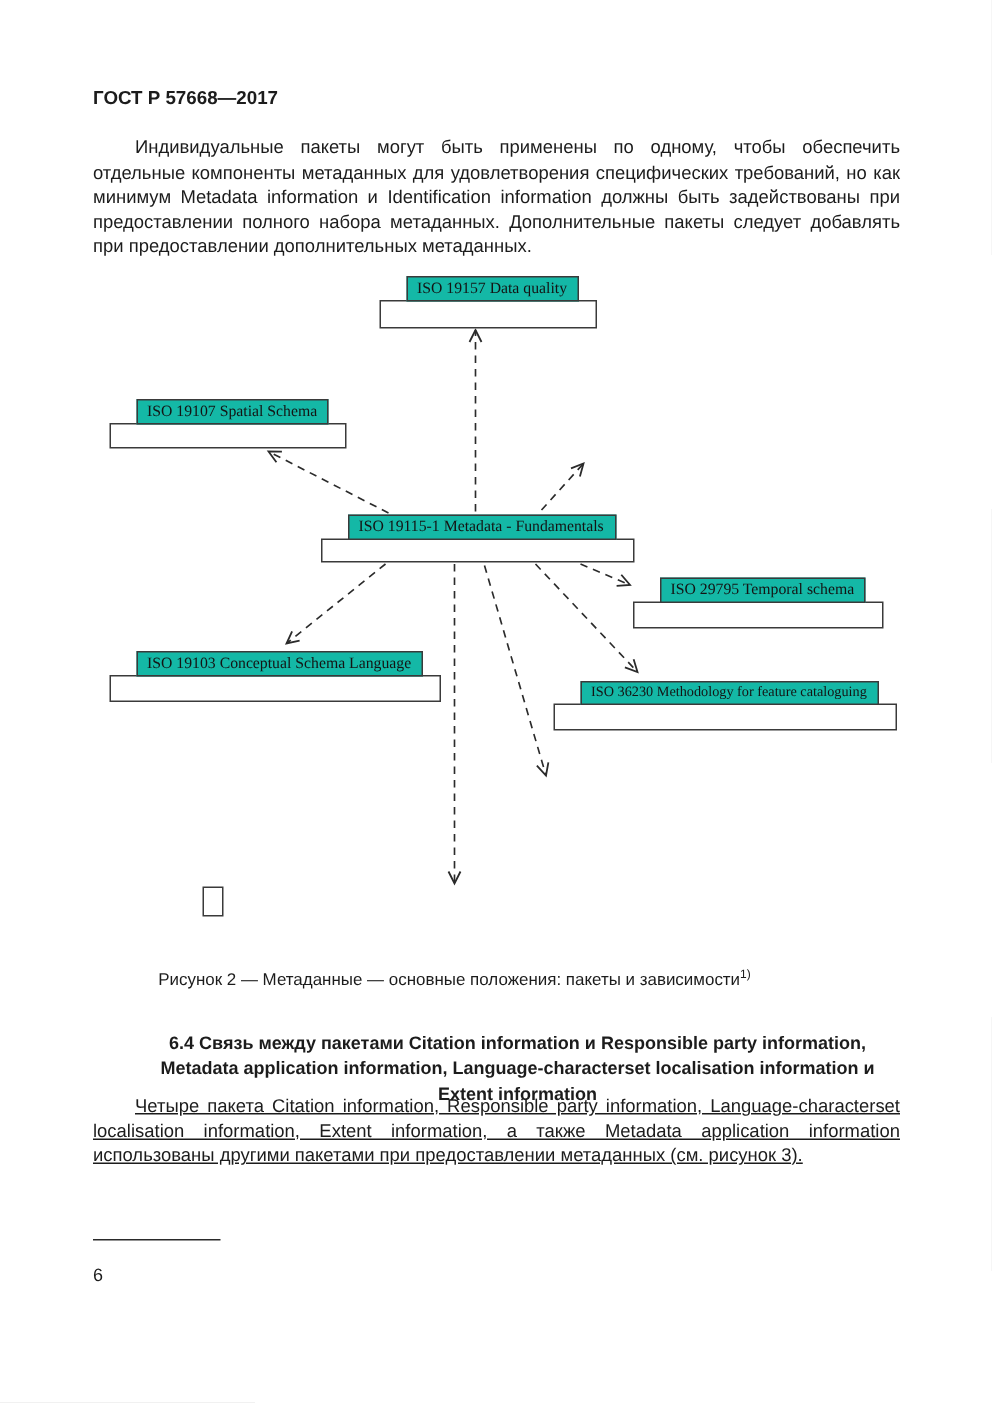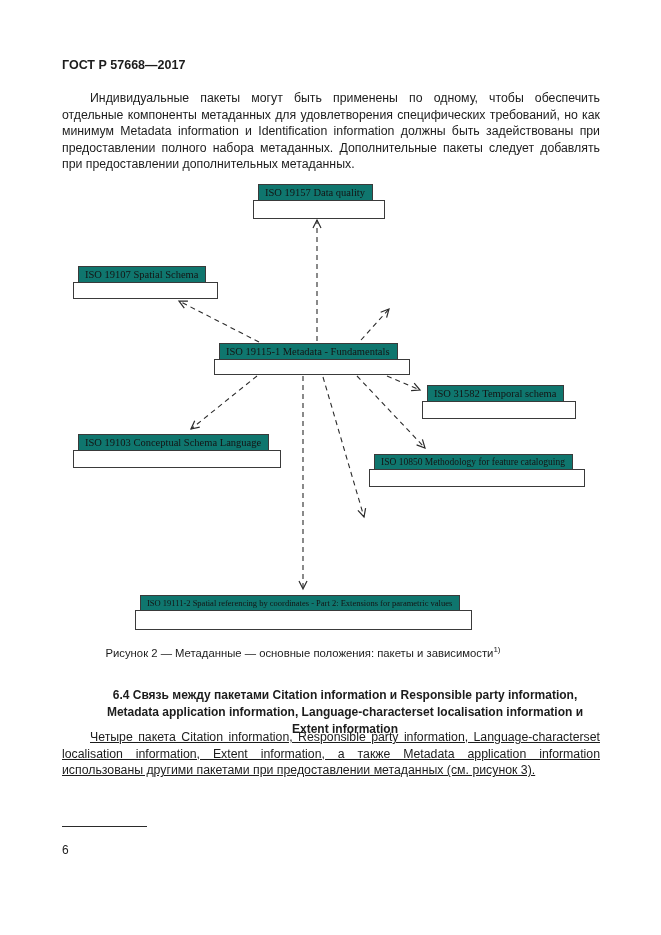--- a/index.html
+++ b/index.html
@@ -17,22 +17,22 @@
     font-size:12px;font-weight:bold;line-height:17px;text-align:center;}
   .caption{position:absolute;left:0;top:645px;width:606px;text-align:center;font-size:11.3px;}
   .caption sup,.footnote sup{font-size:8px;}
   .footnote-rule{position:absolute;left:62px;top:826px;width:85px;border-top:1px solid #2a2a2a;}
   .footnote{position:absolute;left:62px;top:831px;width:540px;font-size:11px;line-height:14px;}
   .footnote sup{margin-left:26px;margin-right:3px;}
   .page-num{position:absolute;left:62px;top:843px;font-size:12px;}
 
   
   .pkg{position:absolute;width:max-content;}
-  .pkg-tab{position:relative;z-index:2;display:inline-block;margin-left:5px;
-    background:#0f766e;border:1px solid #3a3a3a;padding:2px 7px 2px 6px;
+  .pkg-tab{position:relative;z-index:2;display:inline-block;margin-left:18px;
+    background:#14b8a6;border:1px solid #3a3a3a;padding:2px 7px 2px 6px;
     font-family:"Liberation Serif",serif;font-size:10.5px;white-space:nowrap;color:#141414;}
   .pkg.s .pkg-tab{font-size:9.5px;}
   .pkg.xs .pkg-tab{font-size:8.5px;}
   .pkg-body{position:relative;z-index:1;margin-top:-1px;background:#fff;
     border:1px solid #3a3a3a;width:calc(100% + 10px);}
   .arrows{position:absolute;left:0;top:0;z-index:0;}
 </style>
 </head>
 <body>
 
@@ -70,37 +70,36 @@
     <div class="pkg-body" style="height:15px;"></div>
   </div>
 
 
   <div class="pkg" style="left:214px;top:341px;">
     <div class="pkg-tab">ISO 19115-1 Metadata - Fundamentals</div>
     <div class="pkg-body" style="height:14px;"></div>
   </div>
 
   <div class="pkg" style="left:422px;top:383px;">
-    <div class="pkg-tab">ISO 31582 Temporal schema</div>
+    <div class="pkg-tab">ISO 29795 Temporal schema</div>
     <div class="pkg-body" style="height:16px;"></div>
   </div>
 
   <div class="pkg" style="left:73px;top:432px;">
     <div class="pkg-tab">ISO 19103 Conceptual Schema Language</div>
     <div class="pkg-body" style="height:16px;"></div>
   </div>
 
   <div class="pkg s" style="left:369px;top:451px;">
-    <div class="pkg-tab">ISO 10850 Methodology for feature cataloguing</div>
+    <div class="pkg-tab">ISO 36230 Methodology for feature cataloguing</div>
     <div class="pkg-body" style="height:16px;"></div>
   </div>
 
 
   <div class="pkg xs" style="left:135px;top:592px;">
-    <div class="pkg-tab">ISO 19111-2 Spatial referencing by coordinates - Part 2: Extensions for parametric values</div>
     <div class="pkg-body" style="height:18px;"></div>
   </div>
 
   <div class="caption">
     <span>Рисунок 2 — Метаданные — основные положения: пакеты и зависимости</span><sup>1)</sup>
   </div>
 
   <div class="sec-heading">6.4 Связь между пакетами Citation information и Responsible party information, Metadata application information, Language-characterset localisation information и Extent information</div>
 
   <div class="para para2">Четыре пакета Citation information, Responsible party information, Language-characterset localisation information, Extent information, а также Metadata application information использованы другими пакетами при предоставлении метаданных (см. рисунок 3).</div>

